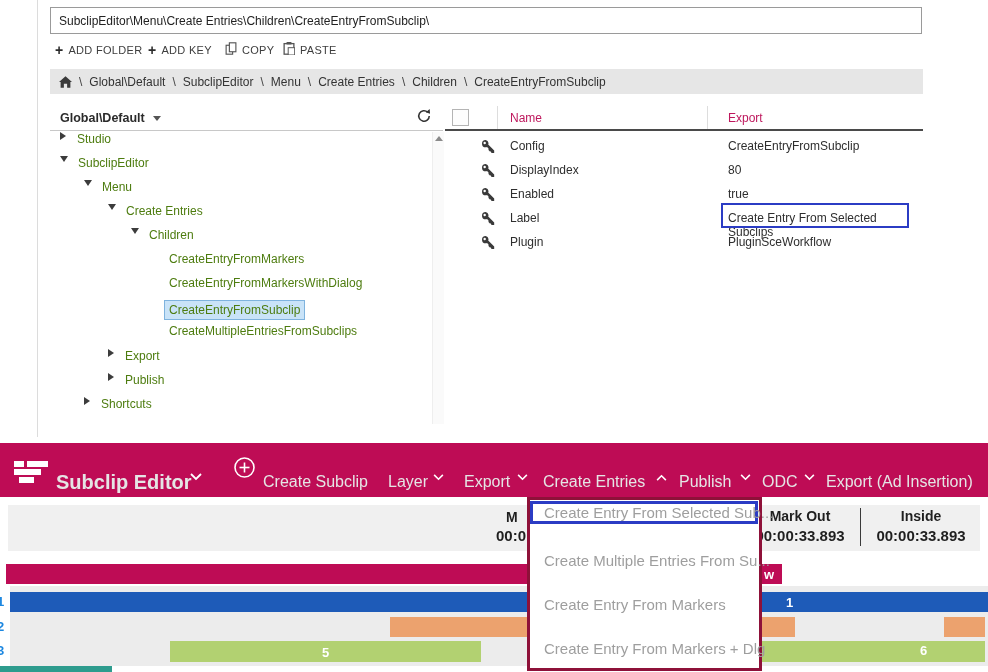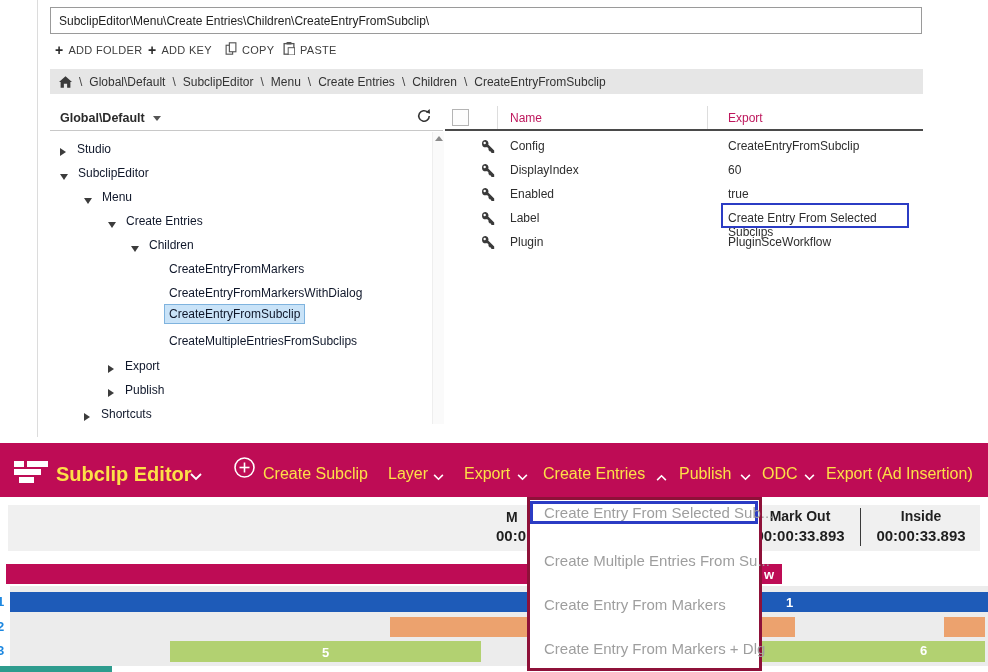--- a/index.html
+++ b/index.html
@@ -22,39 +22,39 @@
                font-size:12.5px;font-weight:bold;color:#2b2b2b;}
   .hdr-arrow{width:0;height:0;border-left:4px solid transparent;border-right:4px solid transparent;border-top:5px solid #555;}
   .tree-underline{left:50px;top:130px;width:393px;height:1px;background:#c8c8c8;}
   .table-underline{left:445px;top:129px;width:478px;height:2px;background:#4a4a4a;}
   .colsep{width:1px;height:23px;background:#ddd;top:106px;}
 
   .scrollbar{left:432px;top:132px;width:11px;height:292px;background:#fafafa;border-left:1px solid #eee;}
   .sb-up{width:0;height:0;border-left:4px solid transparent;border-right:4px solid transparent;
          border-bottom:5px solid #8a8a8a;margin:4px auto 0 auto;}
 
-  .tree-row{position:absolute;left:50px;width:382px;height:24px;display:flex;align-items:flex-end;
-            font-size:12px;color:#0f172a;}
+  .tree-row{position:absolute;left:50px;width:382px;height:24px;display:flex;align-items:flex-start;
+            font-size:12px;color:#4d7c0f;}
   .tri-r{width:0;height:0;border-top:4px solid transparent;border-bottom:4px solid transparent;
          border-left:6px solid #3c3c3c;margin-right:11px;flex:none;}
   .tri-d{width:0;height:0;border-left:4px solid transparent;border-right:4px solid transparent;
          border-top:6px solid #3c3c3c;margin-right:10px;flex:none;}
   .sel-label{background:#C9E3F8;border:1px solid #7FB3DE;padding:2px 4px;margin-left:-5px;}
 
   .checkbox{left:452px;top:109px;width:15px;height:15px;border:1px solid #b4b4b4;background:#fdfdfd;}
   .colhdr{top:111px;font-size:12px;color:#be185d;}
   .trow{position:absolute;left:445px;width:478px;height:24px;}
   .trow .keyicon{position:absolute;left:37px;top:5px;}
   .trow .nm{position:absolute;left:65px;top:5px;font-size:12px;color:#2e2e2e;}
   .trow .vl{position:absolute;left:283px;top:5px;font-size:12px;color:#2e2e2e;}
   .label-hl{left:721px;top:203px;width:188px;height:25px;border:2px solid #2B3CC4;box-sizing:border-box;}
 
   
   .toolbar{left:0;top:443px;width:988px;height:54px;background:#BE0C55;color:#fff;}
-  .tb-text{position:absolute;top:4px;height:54px;display:flex;align-items:center;color:#fde047;font-size:16px;}
+  .tb-text{position:absolute;top:12px;height:54px;display:flex;align-items:center;color:#e5e5e5;font-size:16px;}
   .tb-title{font-size:20px;font-weight:bold;}
   .chev{position:absolute;top:24px;}
 
   .infobar{left:8px;top:505px;width:972px;height:46px;background:#F0F0F0;}
   .ib-sec{position:absolute;width:130px;text-align:center;color:#1f1f1f;}
   .ib-label{font-size:14px;font-weight:bold;}
   .ib-value{font-size:15px;font-weight:bold;margin-top:3px;}
   .ib-div{left:860px;top:508px;width:1px;height:38px;background:#3a3a3a;}
   .ib-partial{position:absolute;font-weight:bold;color:#1f1f1f;}
 
@@ -201,21 +201,21 @@
           <path fill="#3a3a3a" d="M4.5 0A4.5 4.5 0 0 0 0 4.5 4.5 4.5 0 0 0 4.5 9c.6 0 1.2-.1 1.7-.35L8 10.4v1.9l1.7 1.7h1.4v1.2l.8.8H15v-3.1L7.65 5.45C7.88 4.95 8 4.4 8 3.8A4.5 4.5 0 0 0 4.5 0zM3.3 2.1a1.5 1.5 0 1 1 0 3 1.5 1.5 0 0 1 0-3z"></path>
         </svg></span>
     <span class="nm">Config</span>
     <span class="vl">CreateEntryFromSubclip</span>
   </div>
   <div class="trow" style="top:158px;">
     <span class="keyicon"><svg width="13" height="13" viewBox="0 0 16 16">
           <path fill="#3a3a3a" d="M4.5 0A4.5 4.5 0 0 0 0 4.5 4.5 4.5 0 0 0 4.5 9c.6 0 1.2-.1 1.7-.35L8 10.4v1.9l1.7 1.7h1.4v1.2l.8.8H15v-3.1L7.65 5.45C7.88 4.95 8 4.4 8 3.8A4.5 4.5 0 0 0 4.5 0zM3.3 2.1a1.5 1.5 0 1 1 0 3 1.5 1.5 0 0 1 0-3z"></path>
         </svg></span>
     <span class="nm">DisplayIndex</span>
-    <span class="vl">60</span>
+    <span class="vl">80</span>
   </div>
   <div class="trow" style="top:206px;">
     <span class="keyicon"><svg width="13" height="13" viewBox="0 0 16 16">
           <path fill="#3a3a3a" d="M4.5 0A4.5 4.5 0 0 0 0 4.5 4.5 4.5 0 0 0 4.5 9c.6 0 1.2-.1 1.7-.35L8 10.4v1.9l1.7 1.7h1.4v1.2l.8.8H15v-3.1L7.65 5.45C7.88 4.95 8 4.4 8 3.8A4.5 4.5 0 0 0 4.5 0zM3.3 2.1a1.5 1.5 0 1 1 0 3 1.5 1.5 0 0 1 0-3z"></path>
         </svg></span>
     <span class="nm">Label</span>
     <span class="vl">Create Entry From Selected Subclips</span>
   </div>
   <div class="trow" style="top:182px;">
     <span class="keyicon"><svg width="13" height="13" viewBox="0 0 16 16">

